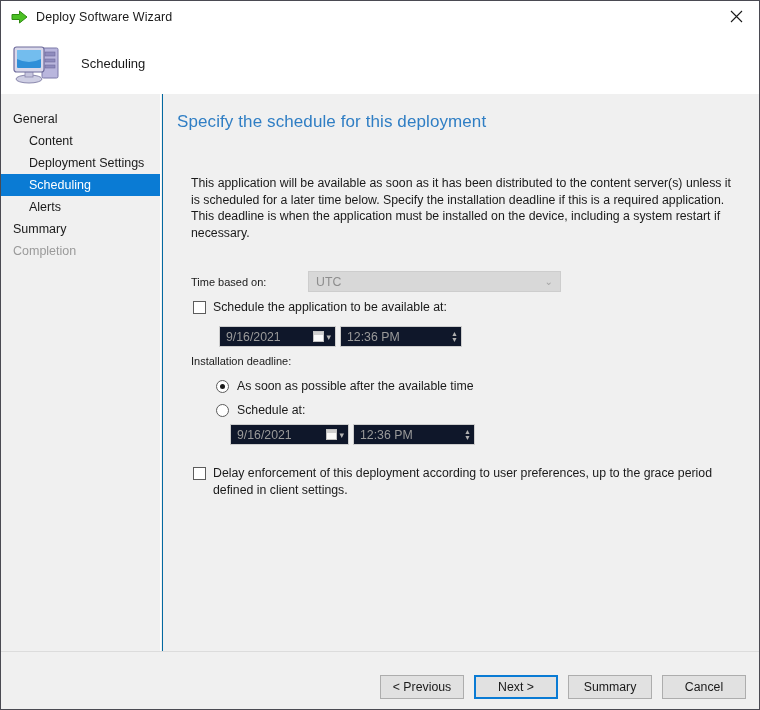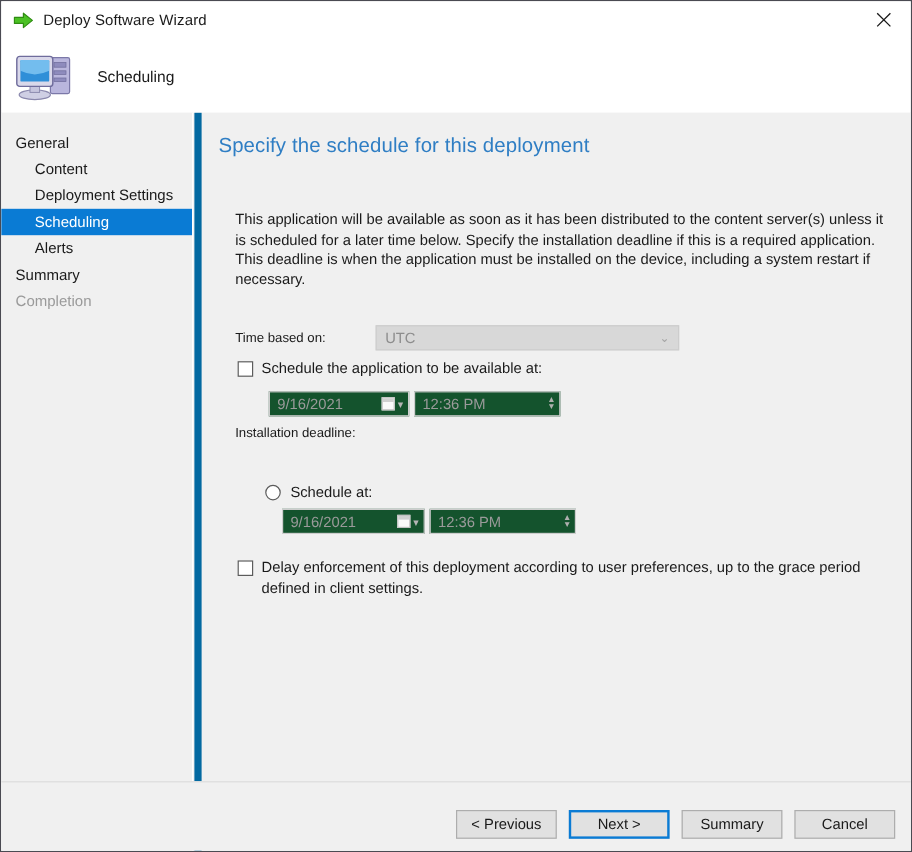--- a/index.html
+++ b/index.html
@@ -88,21 +88,21 @@
     background: #0a7bd4;
     color: #ffffff;
   }
   .nav-item.disabled { color: #9a9a9a; }
 
   
   #content {
     position: absolute; left: 161px; top: 0;
     width: 597px; height: 615px;
     background: #f0f0f0;
-    border-left: 6px solid #0369a1;
+    border-left: 1px solid #0369a1;
   }
   #page-heading {
     position: absolute; left: 14px; top: 18px;
     font-size: 17px;
     color: #2f7ec4;
     letter-spacing: 0.1px;
   }
   #page-desc {
     position: absolute; left: 28px; top: 81px;
     width: 545px;
@@ -152,21 +152,21 @@
     content: ""; position: absolute;
     left: 3px; top: 3px; width: 5px; height: 5px;
     border-radius: 50%; background: #1a1a1a;
   }
   .rd-label { font-size: 12.3px; color: #1a1a1a; margin-left: 8px; }
 
   
   .datefield {
     height: 21px;
     border: 1px solid #cdcdcd;
-    background: #14532d;
+    background: #0f172a;
     display: flex; align-items: center;
     font-size: 12.3px;
     color: #9a9a9a;
     padding-left: 6px;
     justify-content: space-between;
   }
   .datefield .df-right {
     display: flex; align-items: center; gap: 2px; padding-right: 4px;
   }
   .cal-ic {
@@ -305,20 +305,24 @@
               <span>▲</span>
               <span>▼</span>
             </span>
           </div>
         </div>
 
         <div class="row" style="left:28px; top:261px;">
           <span class="fld-label">Installation deadline:</span>
         </div>
 
+        <div class="row" style="left:53px; top:285px;">
+          <span class="rd-box checked"></span>
+          <span class="rd-label">As soon as possible after the available time</span>
+        </div>
 
         <div class="row" style="left:53px; top:309px;">
           <span class="rd-box"></span>
           <span class="rd-label">Schedule at:</span>
         </div>
 
         <div class="row" style="left:67px; top:330px;">
           <div class="datefield" style="width:119px;">
             <span>9/16/2021</span>
             <span class="df-right">

